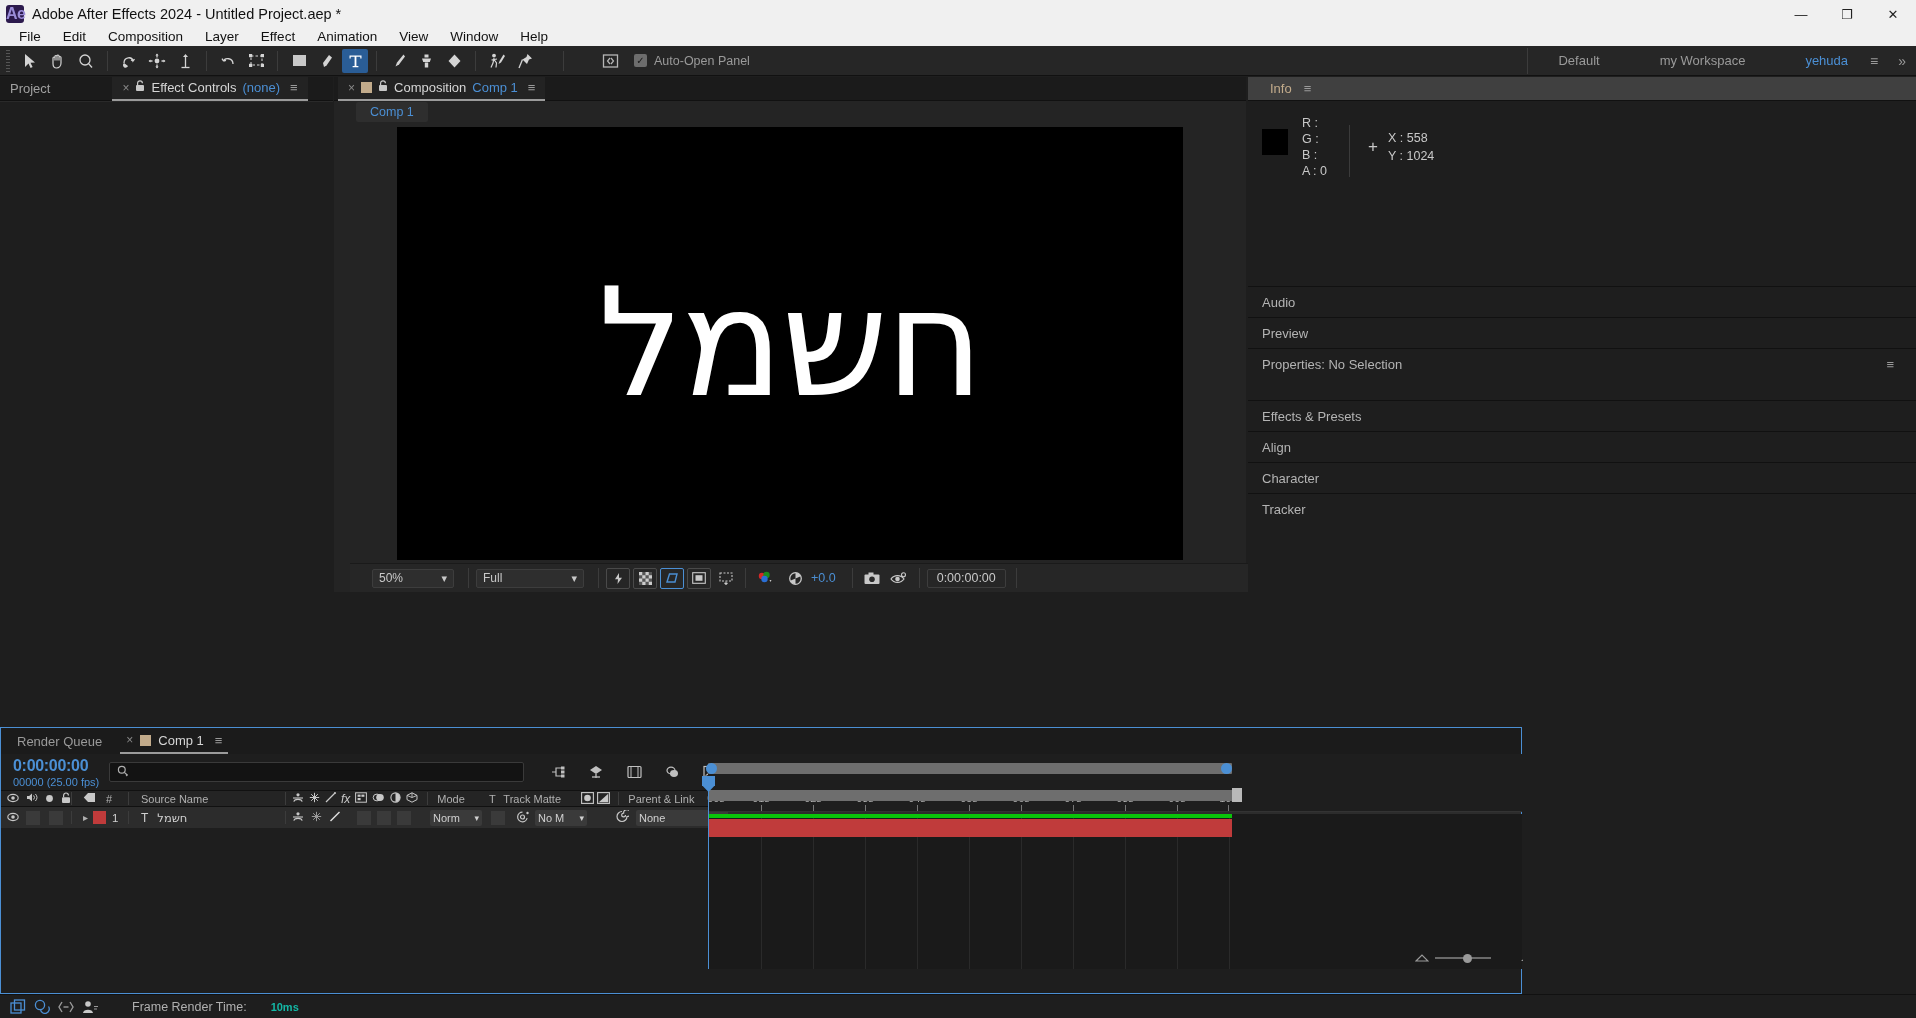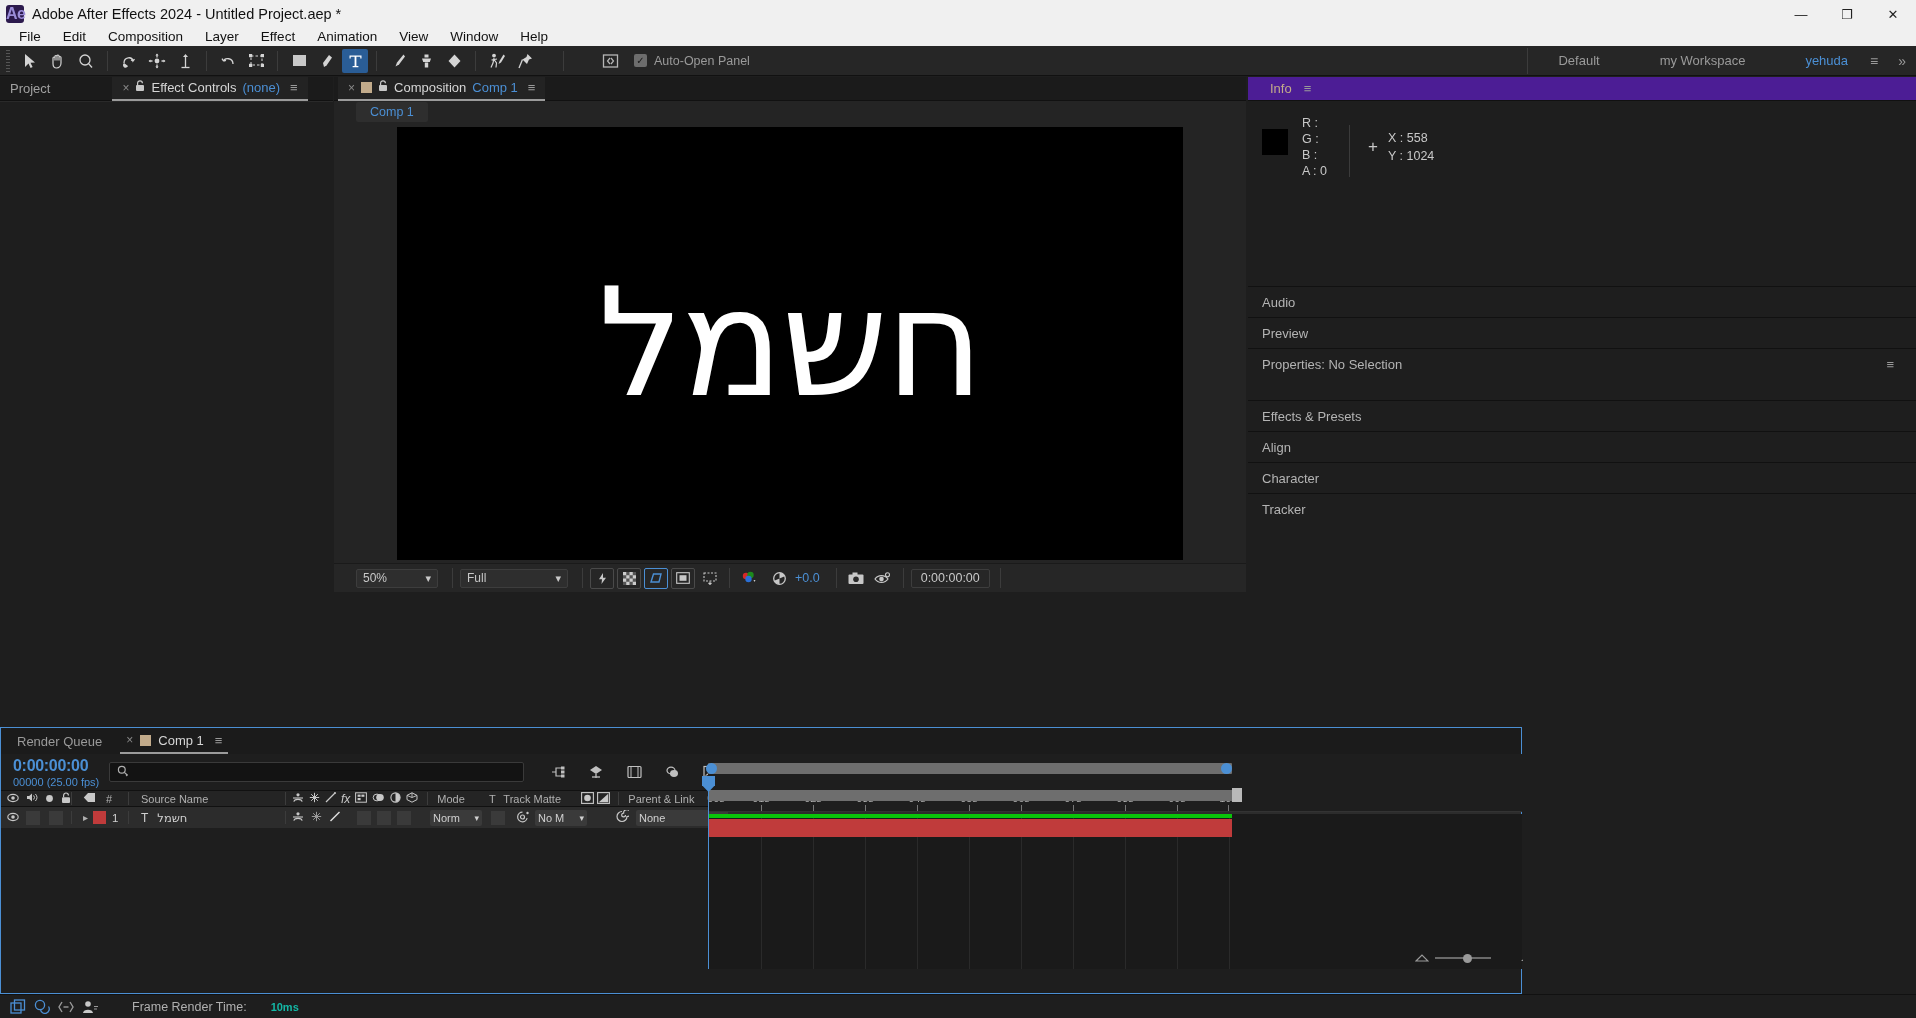--- a/index.html
+++ b/index.html
@@ -103,21 +103,21 @@
   #comp-canvas {
     width: 786px; height: 433px; background: #000;
     display: flex; align-items: center; justify-content: center;
     position: relative;
   }
   #comp-text {
     color: #fff; font-size: 150px; font-family: "DejaVu Sans", sans-serif;
     direction: rtl; letter-spacing: -2px; line-height: 1; user-select: none;
   }
   #comp-toolbar {
-    position: absolute; left: 0; bottom: 0; width: 912px; height: 29px;
+    position: absolute; left: 16px; bottom: 0; width: 912px; height: 29px;
     background: #262626; display: flex; align-items: center; gap: 0;
     border-top: 1px solid #1a1a1a;
   }
   .ct-sep { width:1px; height:20px; background:#3c3c3c; margin:0 7px; }
   .ct-select {
     height: 19px; background: #2e2e2e; border: 1px solid #3d3d3d; border-radius: 2px;
     display: flex; align-items: center; justify-content: space-between;
     font-size: 12px; color: #c8c8c8; padding: 0 6px; gap: 8px;
   }
   .ct-btn {
@@ -126,21 +126,21 @@
   }
   .ct-btn.on { border: 1px solid #4b8fd4; }
   .ct-tc {
     height: 19px; border:1px solid #3d3d3d; border-radius:2px; background:#262626;
     font-size:12.5px; color:#c8c8c8; padding: 0 9px; display:flex; align-items:center;
   }
   .ct-exposure { font-size: 12.5px; color:#4b8fd4; margin-left: 4px;}
 
   
   #rightpanel { left: 1248px; top: 77px; width: 668px; height: 515px; background:#1e1e1e; }
-  #info-tabbar { height: 24px; background: #4c1d95; display:flex; align-items:center; padding-left:22px; gap:8px; border-bottom:1px solid #111;}
+  #info-tabbar { height: 24px; background: #404040; display:flex; align-items:center; padding-left:22px; gap:8px; border-bottom:1px solid #111;}
   #info-title { font-size:13px; color:#c2ab8b; }
   #info-body { height: 150px; background:#1e1e1e; position:relative; padding: 14px 0 0 14px; display:flex; }
   #info-swatch { width: 26px; height:26px; background:#000; margin: 14px 14px 0 0; }
   #info-rgb { font-size: 12.5px; color:#c8c8c8; line-height: 16px; }
   #info-vsep { width:1px; height:52px; background:#3b3b3b; margin: 10px 18px 0 22px; }
   #info-xy-wrap { display:flex; align-items:flex-start; gap:10px; }
   #info-plus { color:#c8c8c8; font-size:17px; margin-top:22px;}
   #info-xy { font-size:12.5px; color:#c8c8c8; line-height:18px; margin-top: 14px;}
 
   .rpanel-row {

